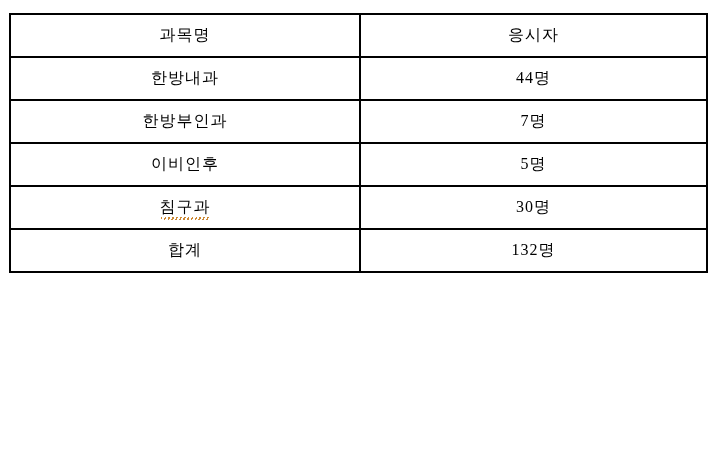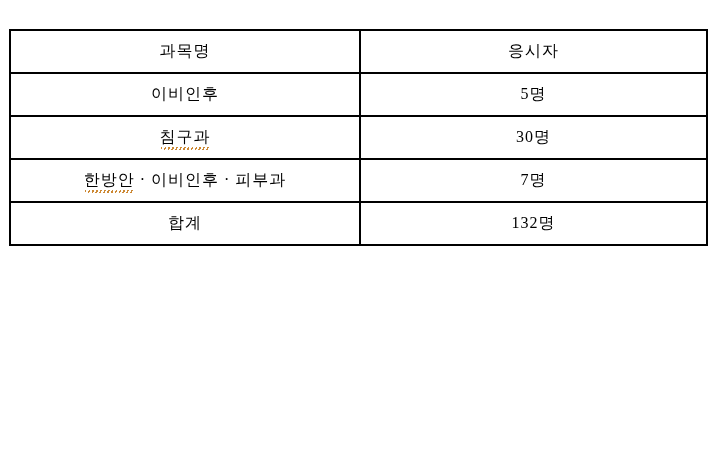--- a/index.html
+++ b/index.html
@@ -7,21 +7,21 @@
     padding: 0;
     width: 716px;
     height: 472px;
     background: #ffffff;
     font-family: "Liberation Serif", "DejaVu Serif", serif;
     color: #000000;
   }
   .subjects-table {
     position: absolute;
     left: 9px;
-    top: 29px;
+    top: 13px;
     width: 697px;
     border-collapse: collapse;
     table-layout: fixed;
   }
   .subjects-table th,
   .subjects-table td {
     border: 2px solid #000000;
     height: 41px;
     padding: 0;
     text-align: center;
@@ -58,37 +58,41 @@
     <col class="col-subject">
     <col class="col-count">
   </colgroup>
   <thead>
     <tr>
       <th>과목명</th>
       <th>응시자</th>
     </tr>
   </thead>
   <tbody>
+  <tr>
+    <td class="subject-cell">한방내과</td>
+    <td class="count-cell">44명</td>
+  </tr>
 
+  <tr>
+    <td class="subject-cell">한방부인과</td>
+    <td class="count-cell">7명</td>
+  </tr>
 
   <tr>
     <td class="subject-cell">이비인후</td>
     <td class="count-cell">5명</td>
   </tr>
 
 
   <tr>
     <td class="subject-cell"><span class="squiggle">침구과</span></td>
     <td class="count-cell">30명</td>
   </tr>
 
-  <tr>
-    <td class="subject-cell"><span class="squiggle">한방안</span> · 이비인후 · 피부과</td>
-    <td class="count-cell">7명</td>
-  </tr>
 
 
 
   <tr>
     <td class="subject-cell">합계</td>
     <td class="count-cell">132명</td>
   </tr>
 </tbody>
 </table>
 

